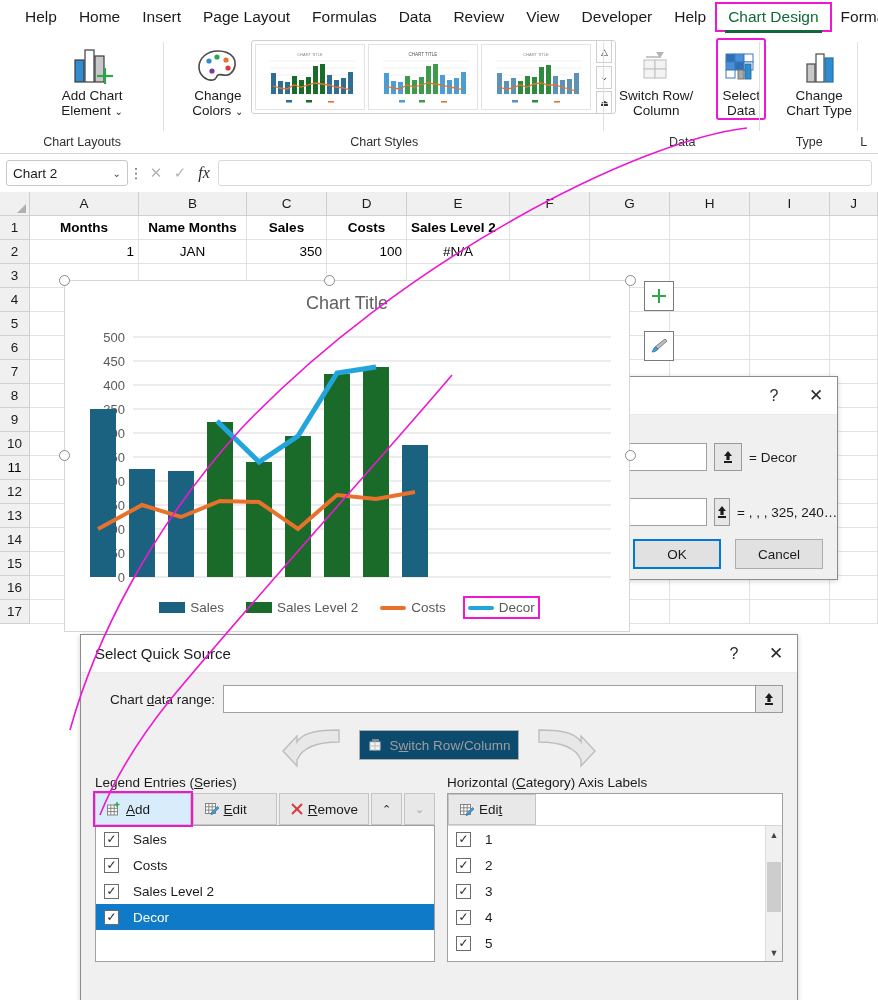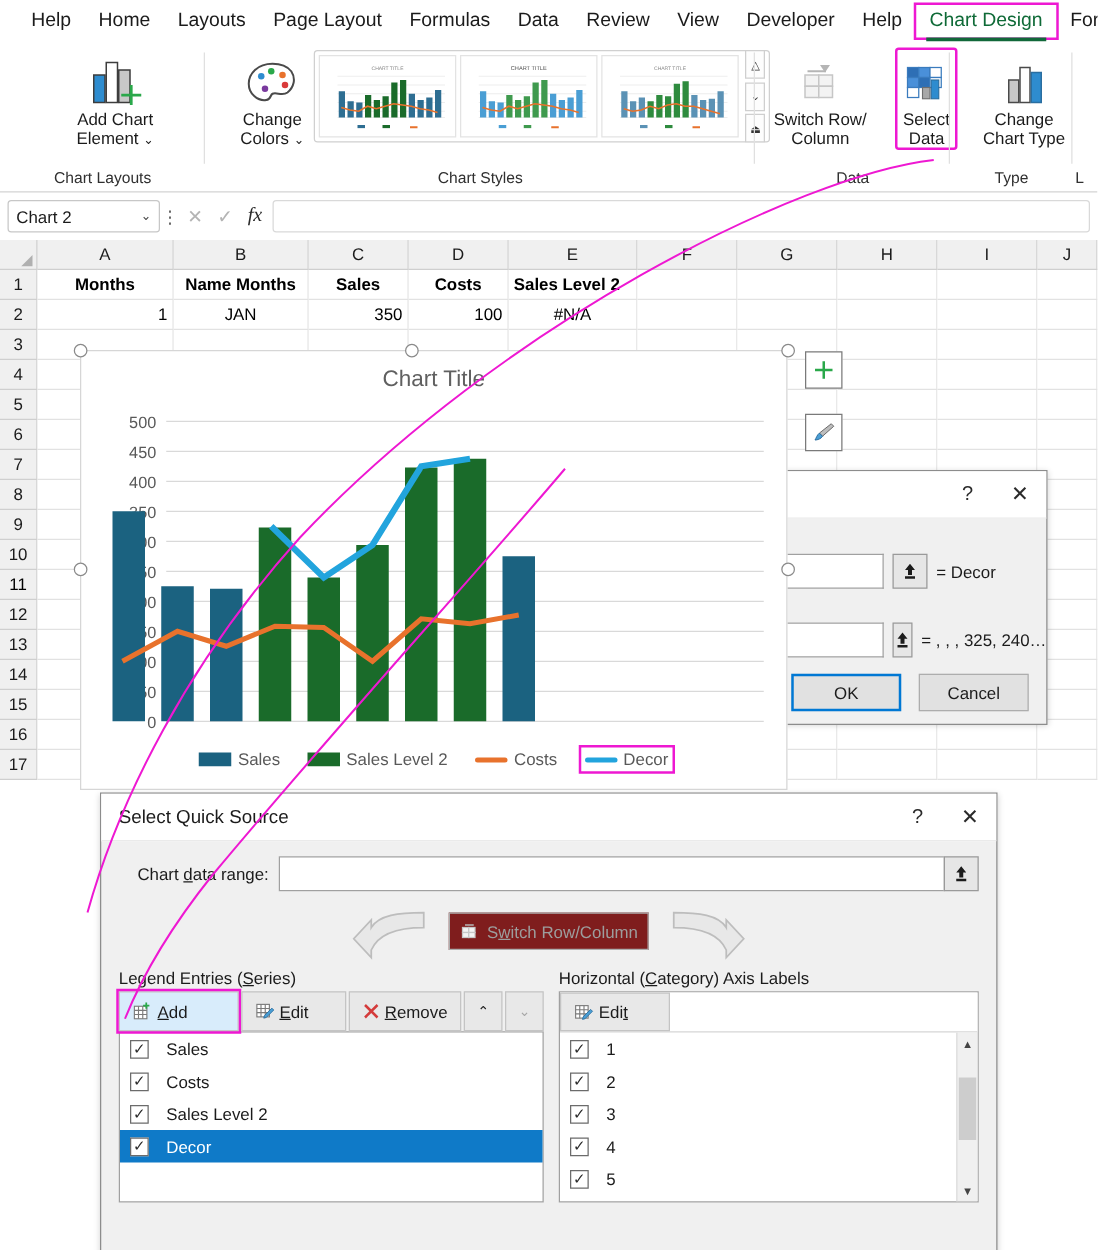--- a/index.html
+++ b/index.html
@@ -247,21 +247,21 @@
   
   #annot { position:absolute; left:0; top:0; width:878px; height:1000px;
            pointer-events:none; z-index:50; }
 </style>
 </head>
 <body>
 
 <div id="ribbon-tabs">
   <div class="rtab">Help</div>
   <div class="rtab">Home</div>
-  <div class="rtab">Layouts</div>
+  <div class="rtab">Insert</div>
   <div class="rtab">Page Layout</div>
   <div class="rtab">Formulas</div>
   <div class="rtab">Data</div>
   <div class="rtab">Review</div>
   <div class="rtab">View</div>
   <div class="rtab">Developer</div>
   <div class="rtab">Help</div>
   <div class="rtab active hl">Chart Design</div>
   <div class="rtab">Format</div>
 </div>
@@ -923,21 +923,21 @@
           </svg>
         </div>
       </div>
     </div>
 
 
     <div style="display:flex; align-items:center; justify-content:center; gap:6px; margin-top:6px; height:52px;">
       <svg width="86" height="50" viewBox="0 0 86 50">
         <path d="M72 10 C52 10 36 12 30 22 L30 16 L16 31 L30 46 L30 40 C36 26 52 22 72 22 Z" fill="#e8e8e8" stroke="#bdbdbd" stroke-width="1.4"></path>
       </svg>
-      <div class="btn disabled" style="width:160px; gap:6px; background:#7f1d1d;">
+      <div class="btn disabled" style="width:160px; gap:6px; background:#0c4a6e;">
         <svg width="16" height="16" viewBox="0 0 16 16">
           <g stroke="#c6c6c6" fill="#f3f3f3" stroke-width="1">
               <rect x="2" y="5" width="5" height="4"></rect>
           <rect x="7" y="5" width="5" height="4"></rect>
               <rect x="2" y="9" width="5" height="4"></rect>
           <rect x="7" y="9" width="5" height="4"></rect>
             </g>
           <path d="M4 3 L11 3" stroke="#b5b5b5" stroke-width="1.3" fill="none"></path>
         </svg>
         <span>S<span class="u">w</span>itch Row/Column</span>

